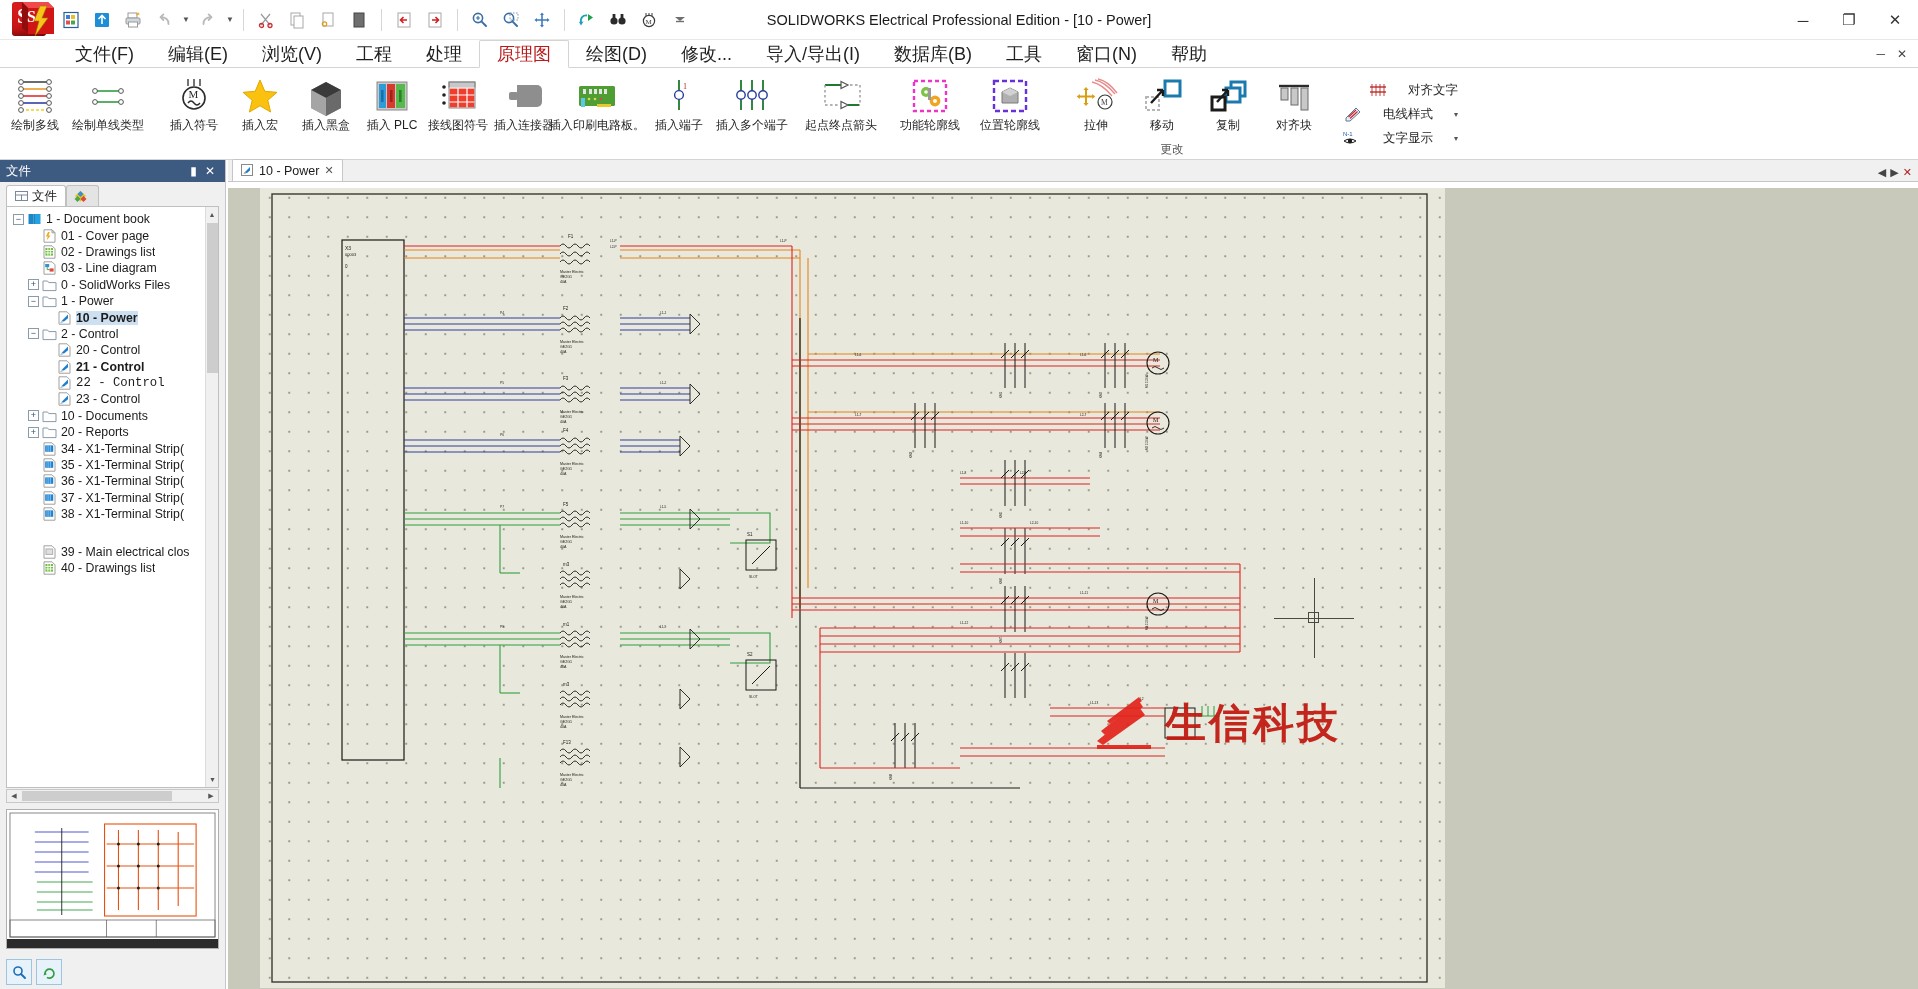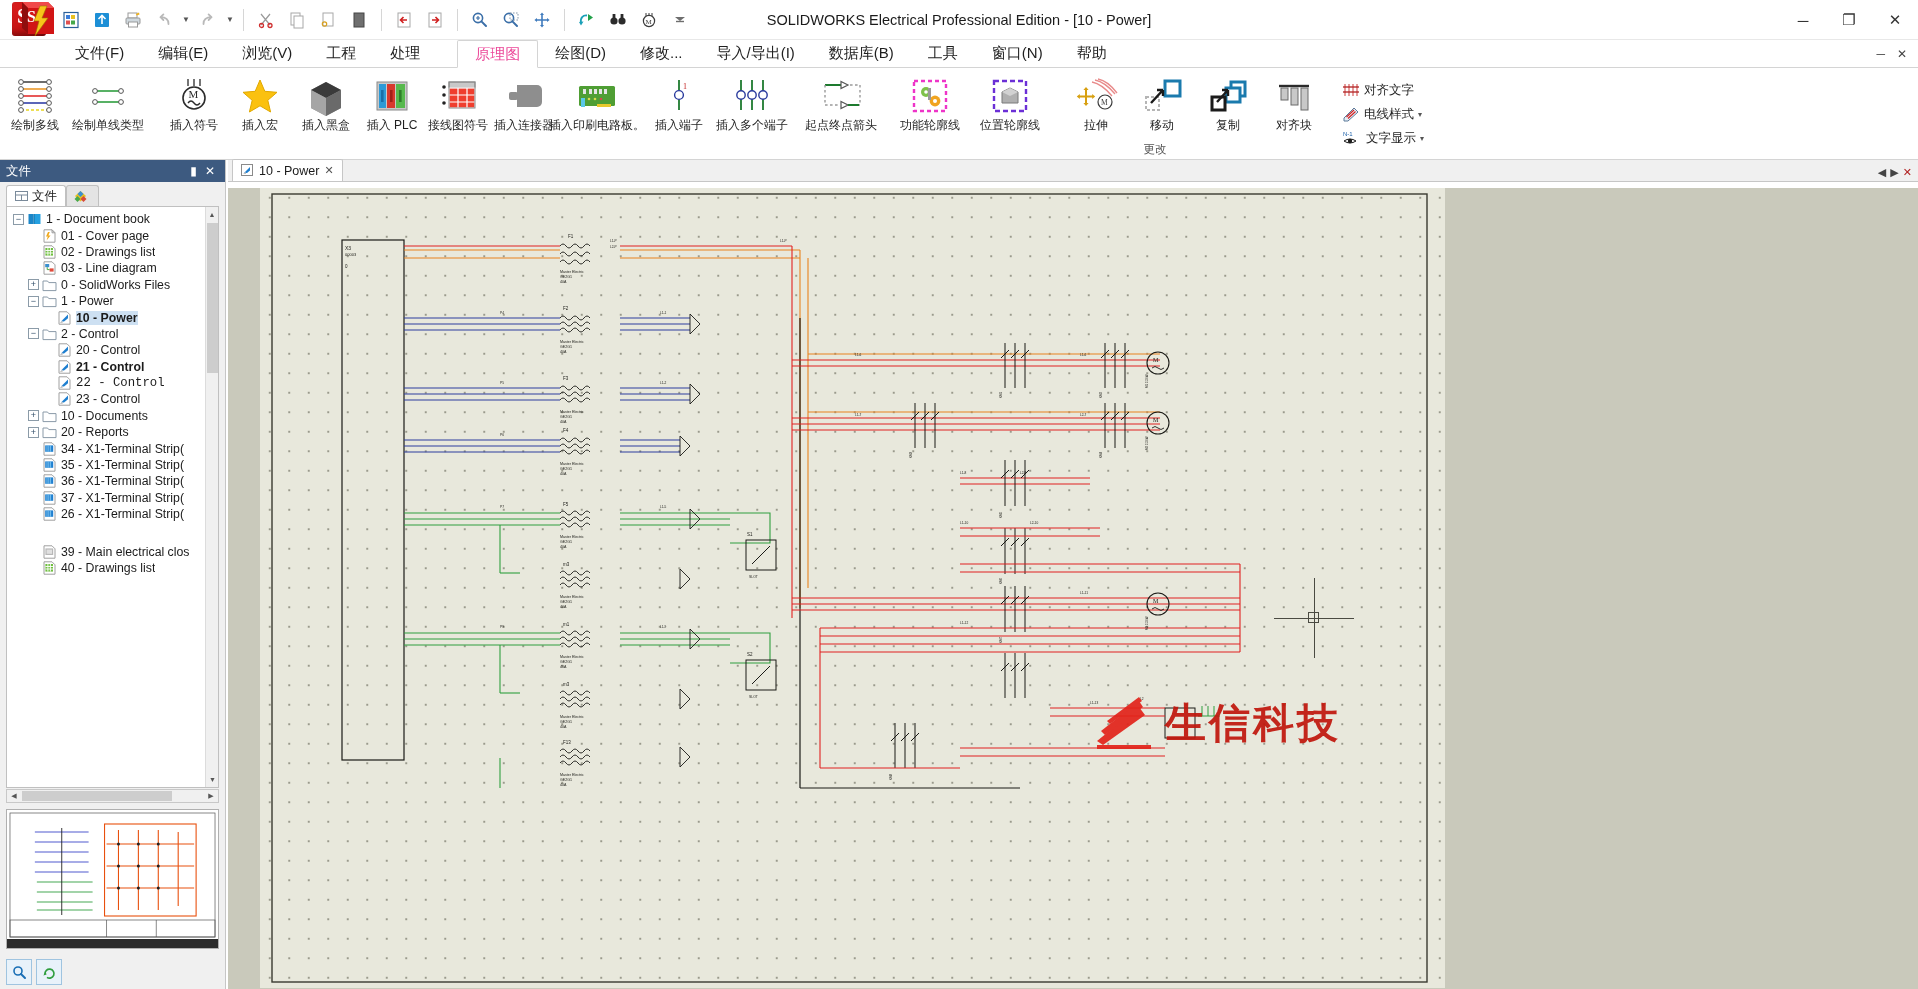--- a/index.html
+++ b/index.html
@@ -51,26 +51,26 @@
   }
 
   
   .menubar {
     position: absolute; left: 0; top: 40px; width: 1918px; height: 28px;
     background: #ffffff; display: flex; align-items: stretch;
     border-bottom: 1px solid #d4d4d4;
   }
   .menu-item {
     padding: 0 17px; display: flex; align-items: center;
-    font-size: 15px; color: #1f1f1f; white-space: nowrap;
+    font-size: 18px; color: #1f1f1f; white-space: nowrap;
   }
   .menu-item.active {
-    background: #ffffff; color: #ec4899;
+    background: #ffffff; color: #b91c1c;
     border: 1px solid #d4d4d4; border-bottom: 1px solid #ffffff;
-    margin-bottom: -1px; border-radius: 2px 2px 0 0; margin-left: 20px;
+    margin-bottom: -1px; border-radius: 2px 2px 0 0;
   }
   .menu-right { margin-left: auto; display: flex; align-items: center; gap: 6px; padding-right: 8px; }
   .mini-btn { font-size: 12px; color: #444; padding: 0 3px; }
 
   
   .ribbon {
     position: absolute; left: 0; top: 68px; width: 1918px; height: 92px;
     background: #ffffff; border-bottom: 1px solid #d4d4d4;
     display: flex; align-items: flex-start; overflow: hidden;
   }
@@ -85,22 +85,22 @@
     display: flex; flex-direction: column; align-items: center;
     width: 66px; padding: 3px 2px; cursor: default;
   }
   .rbtn.wide { width: 80px; }
   .rbtn .ic { height: 42px; display: flex; align-items: center; justify-content: center; }
   .rbtn .lbl {
     font-size: 12px; color: #1f1f1f; text-align: center; line-height: 1.15;
     margin-top: 2px; white-space: normal; word-break: keep-all;
   }
   .rsmall {
-    display: flex; align-items: center; gap: 4px; height: 24px; padding: 0 6px;
-    font-size: 12.5px; color: #1f1f1f;
+    display: flex; align-items: center; gap: 21px; height: 24px; padding: 0 6px;
+    font-size: 12.5px; color: #1f1f1f; justify-content: flex-end;
   }
   .rcol-small { display: flex; flex-direction: column; padding-top: 6px; }
   .caret { font-size: 8px; color: #555; }
 
   
   .tabbar {
     position: absolute; left: 228px; top: 160px; width: 1690px; height: 22px;
     background: #f0f0f0; border-bottom: 1px solid #c6c6c6;
     display: flex; align-items: flex-end;
   }
@@ -963,21 +963,21 @@
               <svg width="15" height="14" viewBox="0 0 15 14">
                 <path d="M2 0.8 h8 l3 3 v9.4 H2z" fill="#fff" stroke="#a0a0a0"></path>
                 <rect x="3.2" y="3.4" width="8" height="6.4" fill="#1e7fd0"></rect>
                 <g stroke="#8fd0f5" stroke-width="0.8">
                   <line x1="5" y1="3.4" x2="5" y2="9.8"></line>
                   <line x1="6.8" y1="3.4" x2="6.8" y2="9.8"></line>
                   <line x1="8.6" y1="3.4" x2="8.6" y2="9.8"></line>
                 </g>
               </svg>
             </span>
-            <span class="tlabel">26 - X1-Terminal Strip(</span>
+            <span class="tlabel">38 - X1-Terminal Strip(</span>
           </div>
           <div class="tnode" style="padding-left: 15px; margin-top: 21px;">
             <span class="expander none"></span>
             <span class="ticon">
               <svg width="15" height="14" viewBox="0 0 15 14">
                 <path d="M2 0.8 h8 l3 3 v9.4 H2z" fill="#fff" stroke="#a0a0a0"></path>
                 <rect x="3.4" y="3.4" width="7.8" height="6.6" fill="#b8b8b8"></rect>
                 <rect x="4.6" y="4.6" width="5.4" height="4.2" fill="#e0e0e0"></rect>
               </svg>
             </span>

